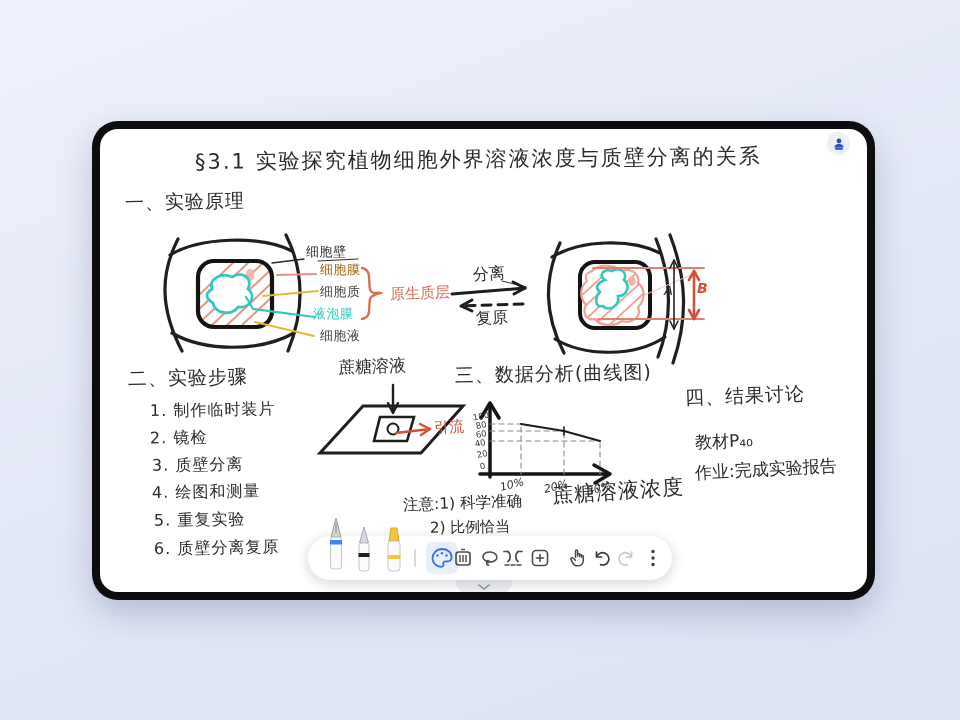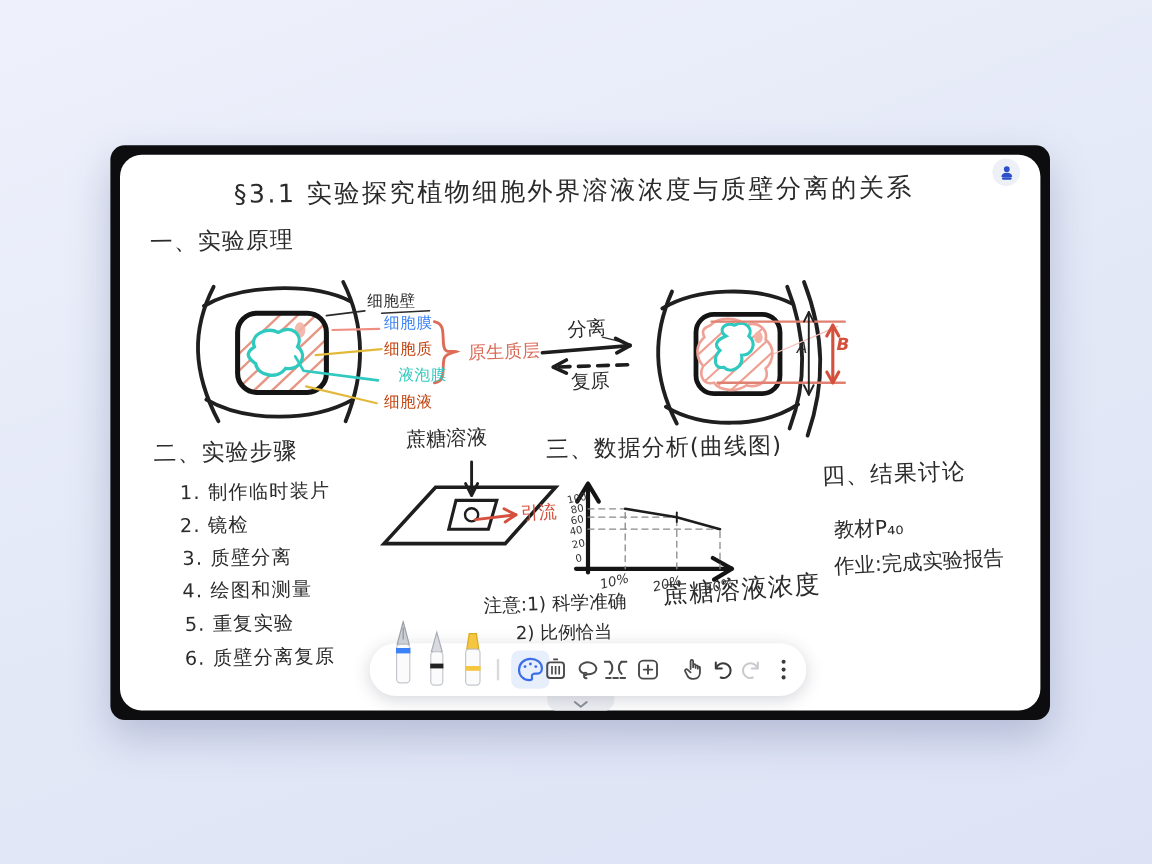--- a/index.html
+++ b/index.html
@@ -3,29 +3,29 @@
 <meta charset="utf-8">
 <style>
   html,body{margin:0;padding:0;}
   body{width:960px;height:720px;overflow:hidden;
        font-family:"DejaVu Sans",sans-serif;
        background:linear-gradient(160deg,#eef1fb 0%,#e3e8f7 55%,#dde3f5 100%);}
   .abs{position:absolute;}
   #stage{position:relative;width:960px;height:720px;}
   
   #frame{left:92px;top:121px;width:783px;height:479px;background:#0d0d0f;
-         border-radius:12px;box-shadow:0 14px 34px rgba(70,80,130,.28);}
+         border-radius:26px;box-shadow:0 14px 34px rgba(70,80,130,.28);}
   #canvas{left:8px;top:8px;width:767px;height:463px;background:#ffffff;
           border-radius:18px;overflow:hidden;}
   
   .hand{color:#2b2b2b;white-space:nowrap;line-height:1.15;}
   .title{left:95px;top:18px;font-size:21px;letter-spacing:2px;font-weight:500;transform:rotate(-0.6deg);}
   .h1{font-size:19px;font-weight:500;letter-spacing:1px;}
   .step{font-size:16px;letter-spacing:1px;}
-  .c-pink{color:#3b82f6;} .c-yellow{color:#c2410c;} .c-teal{color:#2fc9bf;}
+  .c-pink{color:#a16207;} .c-yellow{color:#404040;} .c-teal{color:#2fc9bf;}
   .c-red{color:#d96a57;} .c-dred{color:#d5503c;}
   .cell-label{font-size:13px;letter-spacing:.5px;}
   .ytick{font-size:8.5px;color:#333;transform:rotate(-12deg);}
   .xtick{font-size:11px;color:#333;font-style:italic;transform:rotate(-14deg);}
   
   #toolbar{left:208px;top:407px;width:364px;height:44px;background:#fff;border-radius:22px;
            box-shadow:0 3px 14px rgba(40,45,70,.20);z-index:5;}
   .pen{z-index:6;}
   .tbtn{width:28px;height:28px;top:415px;z-index:6;display:flex;align-items:center;justify-content:center;
         border-radius:7px;cursor:pointer;}
@@ -152,21 +152,21 @@
         <path d="M464,298 L464,306" stroke="#1d1d1d" stroke-width="1.6"></path>
       </g>
     </svg>
 
     <div class="abs hand title">§3.1 实验探究植物细胞外界溶液浓度与质壁分离的关系</div>
     <div class="abs hand h1" style="left:25px;top:62px;transform:rotate(-1deg)">一、实验原理</div>
 
     <div class="abs hand cell-label" style="left:206px;top:116px">细胞壁</div>
     <div class="abs hand cell-label c-pink" style="left:220px;top:134px">细胞膜</div>
     <div class="abs hand cell-label c-yellow" style="left:220px;top:156px">细胞质</div>
-    <div class="abs hand cell-label c-teal" style="left:232px;top:178px">液泡膜</div>
+    <div class="abs hand cell-label c-teal" style="left:213px;top:178px">液泡膜</div>
     <div class="abs hand cell-label c-yellow" style="left:220px;top:200px">细胞液</div>
     <div class="abs hand c-red" style="left:290px;top:156px;font-size:15px;transform:rotate(-2deg)">原生质层</div>
 
     <div class="abs hand" style="left:373px;top:136px;font-size:16px;transform:rotate(-4deg)">分离</div>
     <div class="abs hand" style="left:376px;top:180px;font-size:16px;transform:rotate(-3deg)">复原</div>
     <div class="abs hand" style="left:564px;top:155px;font-size:13px;font-style:italic">A</div>
     <div class="abs hand c-dred" style="left:597px;top:151px;font-size:14px;font-style:italic;font-weight:bold">B</div>
 
     <div class="abs hand h1" style="left:28px;top:238px;transform:rotate(-1deg)">二、实验步骤</div>
     <div class="abs hand step" style="left:50px;top:272px;transform:rotate(-1deg)">1. 制作临时装片</div>

